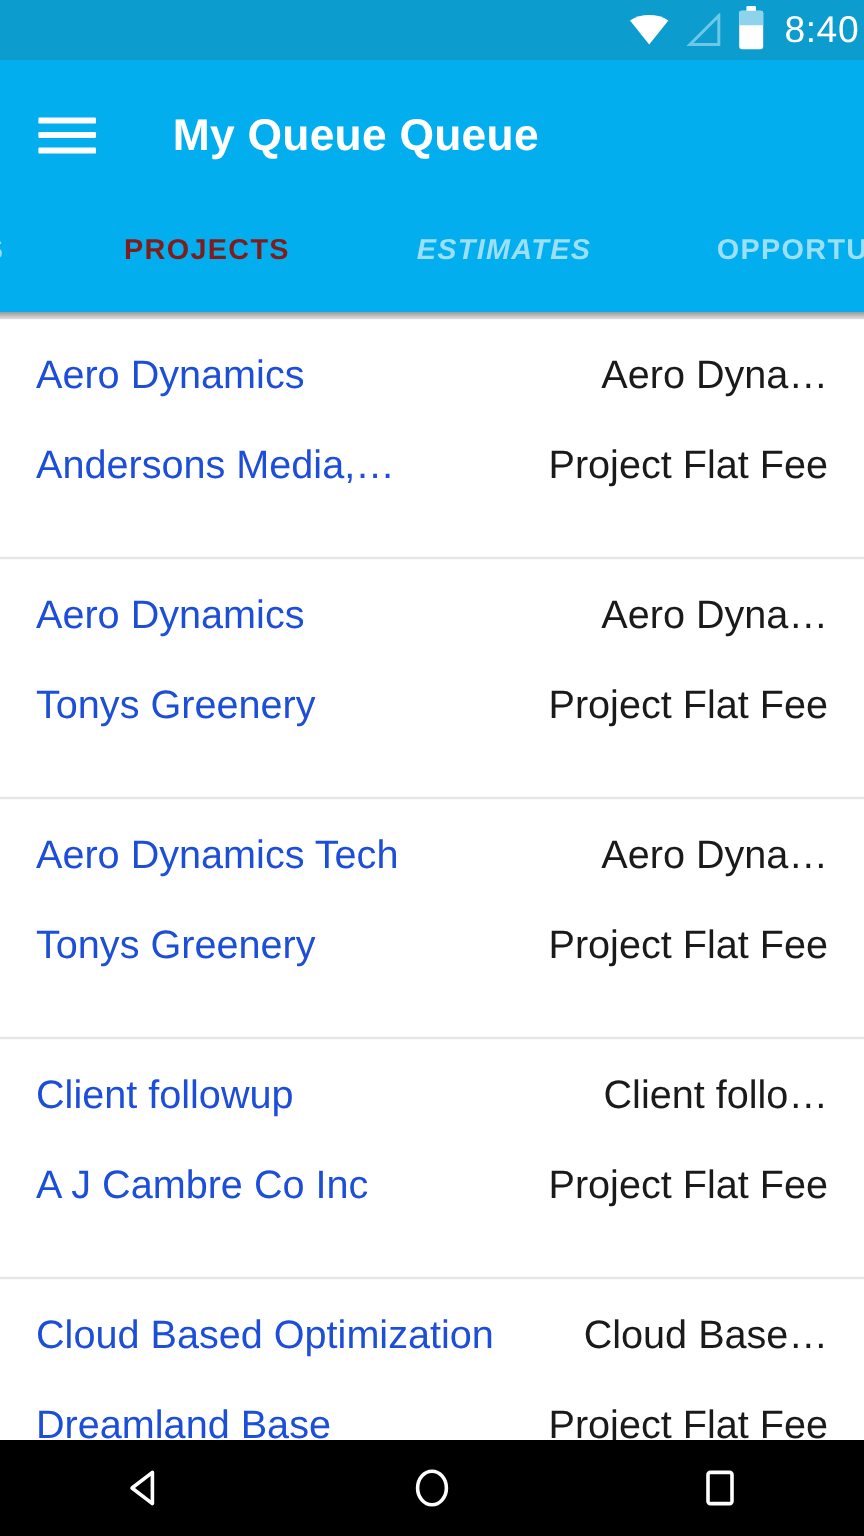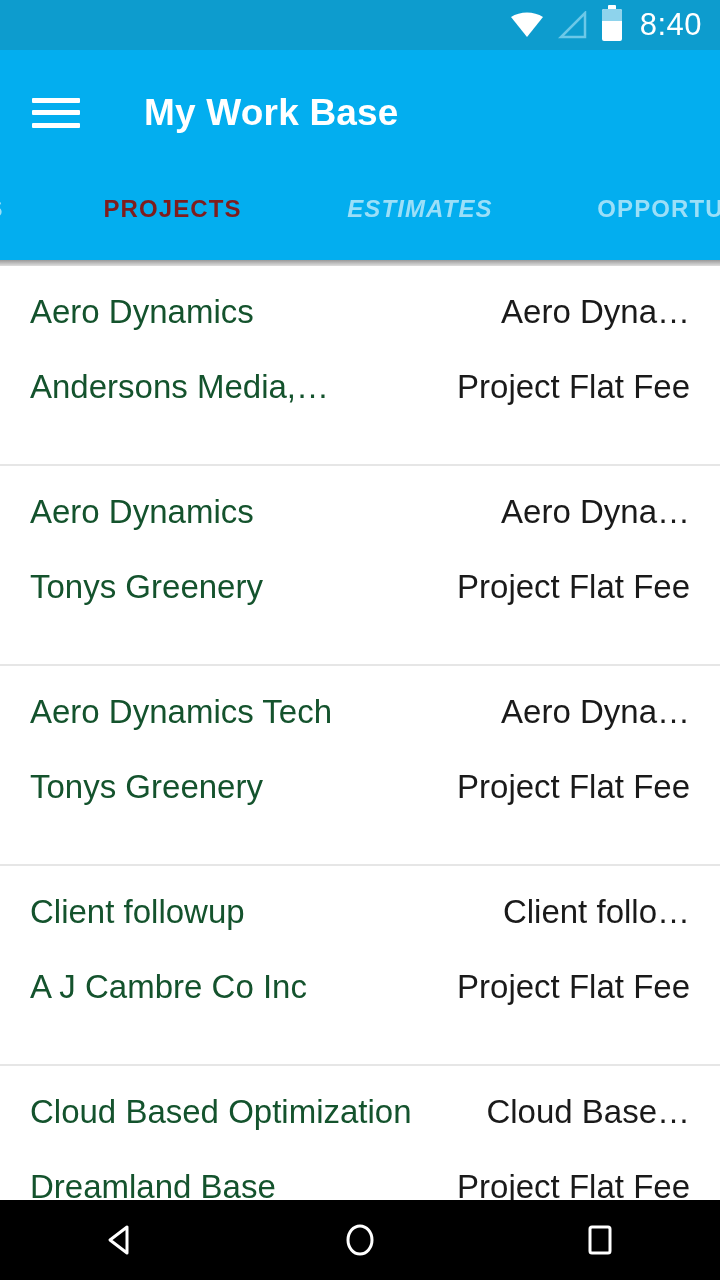--- a/index.html
+++ b/index.html
@@ -9,21 +9,21 @@
     font-family:"Liberation Sans", sans-serif;
     overflow:hidden;
   }
   .phone { position:relative; width:720px; height:1280px; background:#fff; }
 
   
   .status-bar {
     position:absolute; top:0; left:0; width:720px; height:50px;
     background:#0d9cce;
     display:flex; align-items:center; justify-content:flex-end;
-    padding-right:18px;
+    padding-right:4px;
   }
   .status-icons { display:flex; align-items:center; gap:14px; }
   .wifi-icon { width:34px; height:26px; position:relative; }
   .signal-icon { width:30px; height:28px; }
   .battery-icon {
     width:20px; height:32px; position:relative;
     background:#ffffff; border-radius:2px;
   }
   .battery-icon::before {
     content:""; position:absolute; top:-4px; left:6px;
@@ -92,21 +92,21 @@
     display:flex; flex-direction:column; justify-content:flex-start;
     cursor:pointer;
   }
   .row-line {
     display:flex; align-items:baseline; justify-content:space-between;
     width:100%;
   }
   .row-line.first { margin-top:27px; }
   .row-line.second { margin-top:37px; }
   .cell-left {
-    font-size:33px; color:#14532d; white-space:nowrap;
+    font-size:33px; color:#1d4ed8; white-space:nowrap;
     overflow:hidden; text-overflow:ellipsis; max-width:430px;
   }
   .cell-right {
     font-size:33px; color:#1a1a1a; white-space:nowrap;
     overflow:hidden; text-overflow:ellipsis;
     text-align:right; max-width:260px;
   }
 
   
   .nav-bar {
@@ -142,21 +142,21 @@
       <span class="clock">8:40</span>
     </div>
   </div>
 
   <div class="app-bar">
     <div class="menu-button">
       <span></span>
       <span></span>
       <span></span>
     </div>
-    <div class="app-title">My Work Base</div>
+    <div class="app-title">My Queue Queue</div>
   </div>
 
   <div class="tab-bar">
     <div class="tab-strip" id="tab-strip">
         <div class="tab" style="width: 110px;">S</div>
         <div class="tab active" style="width: 245px;">PROJECTS</div>
         <div class="tab" style="width: 250px; font-style: italic;">ESTIMATES</div>
         <div class="tab" style="width: 315px;">OPPORTUNITIES</div>
       </div>
   </div>

